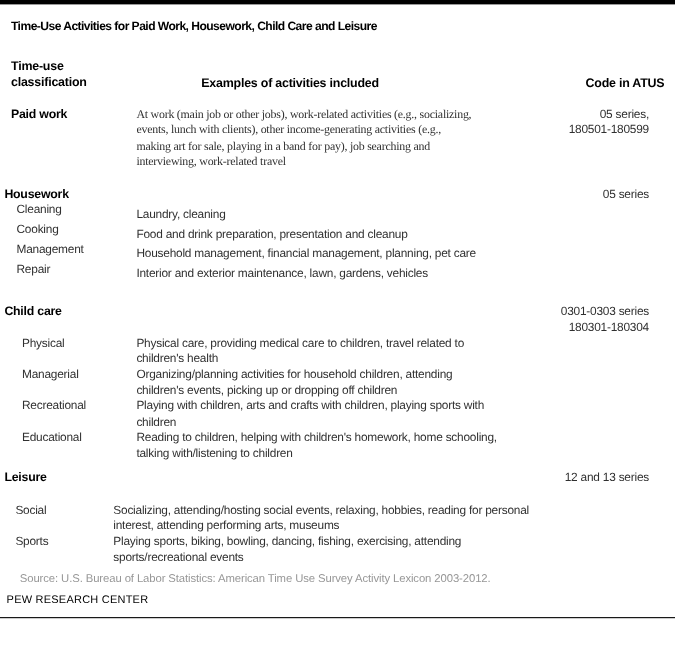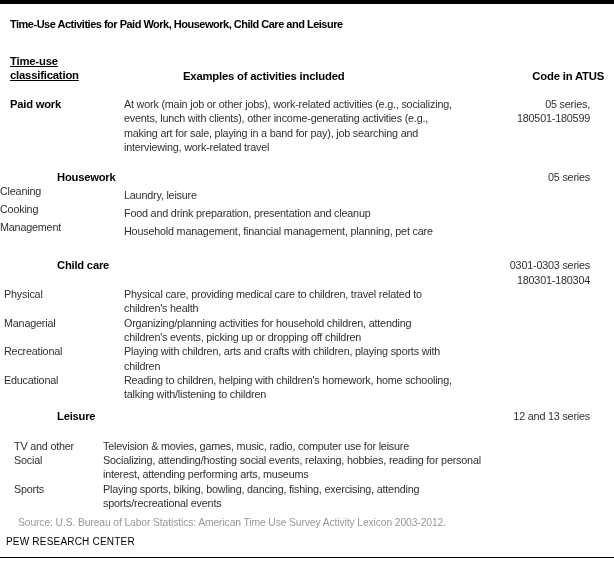--- a/index.html
+++ b/index.html
@@ -22,50 +22,50 @@
   }
   .thead {
     position: relative;
     margin: 22px 10px 0 10px;
     height: 27px;
     font-size: 11.3px;
     font-weight: bold;
     color: #000;
     letter-spacing: -0.2px;
   }
-  .th-class { position: absolute; left: 0; top: 0; white-space: pre-line; line-height: 13.5px; text-decoration: underline; }
+  .th-class { position: absolute; left: 0; top: 0; white-space: pre-line; line-height: 13.5px; }
   .th-ex    { position: absolute; left: 173px; bottom: 0; }
   .th-code  { position: absolute; right: 0; bottom: 0; }
 
   .row {
     display: flex;
     align-items: flex-start;
     font-size: 10.8px;
     line-height: 14.3px;
     color: #303030;
     letter-spacing: -0.2px;
   }
   .cat { font-weight: bold; color: #000; font-size: 11.2px; }
   .desc { white-space: pre; }
   .code { flex: 1; text-align: right; padding-right: 24px; white-space: pre-line; color: #303030; }
 
   .c1  { width: 124px; padding-left: 10px; box-sizing: border-box; flex: none; }
-  .c1x { padding-left: 17px; flex: none; margin-left: 40px; }
-  .c2  { flex: none; }
+  .c1x { padding-left: 4px; flex: none; }
+  .c2  { flex: none; font-family: Liberation Serif, serif; }
 
   .sec-paid    { margin-top: 15px; }
   .sec-house   { margin-top: 16px; }
   .sec-child   { margin-top: 20px; }
   .sec-leisure { margin-top: 8px; }
 
   .subrow .s1 { box-sizing: border-box; flex: none; }
   .hw { height: 18px; }
-  .hw .s1 { width: 124px; }
+  .hw .s1 { width: 124px; padding-left: 15px; }
   .hw .s2 { padding-top: 4px; }
-  .cc .s1 { width: 124px; padding-left: 4px; }
+  .cc .s1 { width: 124px; padding-left: 20px; }
   .ls .s1 { width: 103px; padding-left: 14px; }
   .lgap { height: 15px; }
 
   .source {
     margin: 7px 10px 0 18px;
     font-size: 10.3px;
     color: #979797;
     letter-spacing: -0.1px;
   }
   .pew {
@@ -104,29 +104,33 @@
     </div>
   </div>
 
   <div class="section sec-house">
     <div class="row">
       <div class="c1x cat">Housework</div>
       <div class="code">05 series</div>
     </div>
     <div class="row subrow hw">
       <div class="s1">Cleaning</div>
-      <div class="s2 desc">Laundry, leisure</div>
+      <div class="s2 desc">Laundry, cleaning</div>
     </div>
     <div class="row subrow hw">
       <div class="s1">Cooking</div>
       <div class="s2 desc">Food and drink preparation, presentation and cleanup</div>
     </div>
     <div class="row subrow hw">
       <div class="s1">Management</div>
       <div class="s2 desc">Household management, financial management, planning, pet care</div>
+    </div>
+    <div class="row subrow hw">
+      <div class="s1">Repair</div>
+      <div class="s2 desc">Interior and exterior maintenance, lawn, gardens, vehicles</div>
     </div>
   </div>
 
   <div class="section sec-child">
     <div class="row">
       <div class="c1x cat">Child care</div>
       <div class="code">0301-0303 series
 180301-180304</div>
     </div>
     <div class="row subrow cc">
@@ -151,24 +155,20 @@
     </div>
   </div>
 
   <div class="section sec-leisure">
     <div class="row">
       <div class="c1x cat">Leisure</div>
       <div class="code">12 and 13 series</div>
     </div>
     <div class="lgap"></div>
     <div class="row subrow ls">
-      <div class="s1">TV and other</div>
-      <div class="s2 desc">Television &amp; movies, games, music, radio, computer use for leisure</div>
-    </div>
-    <div class="row subrow ls">
       <div class="s1">Social</div>
       <div class="s2 desc">Socializing, attending/hosting social events, relaxing, hobbies, reading for personal
 interest, attending performing arts, museums</div>
     </div>
     <div class="row subrow ls">
       <div class="s1">Sports</div>
       <div class="s2 desc">Playing sports, biking, bowling, dancing, fishing, exercising, attending
 sports/recreational events</div>
     </div>
   </div>

